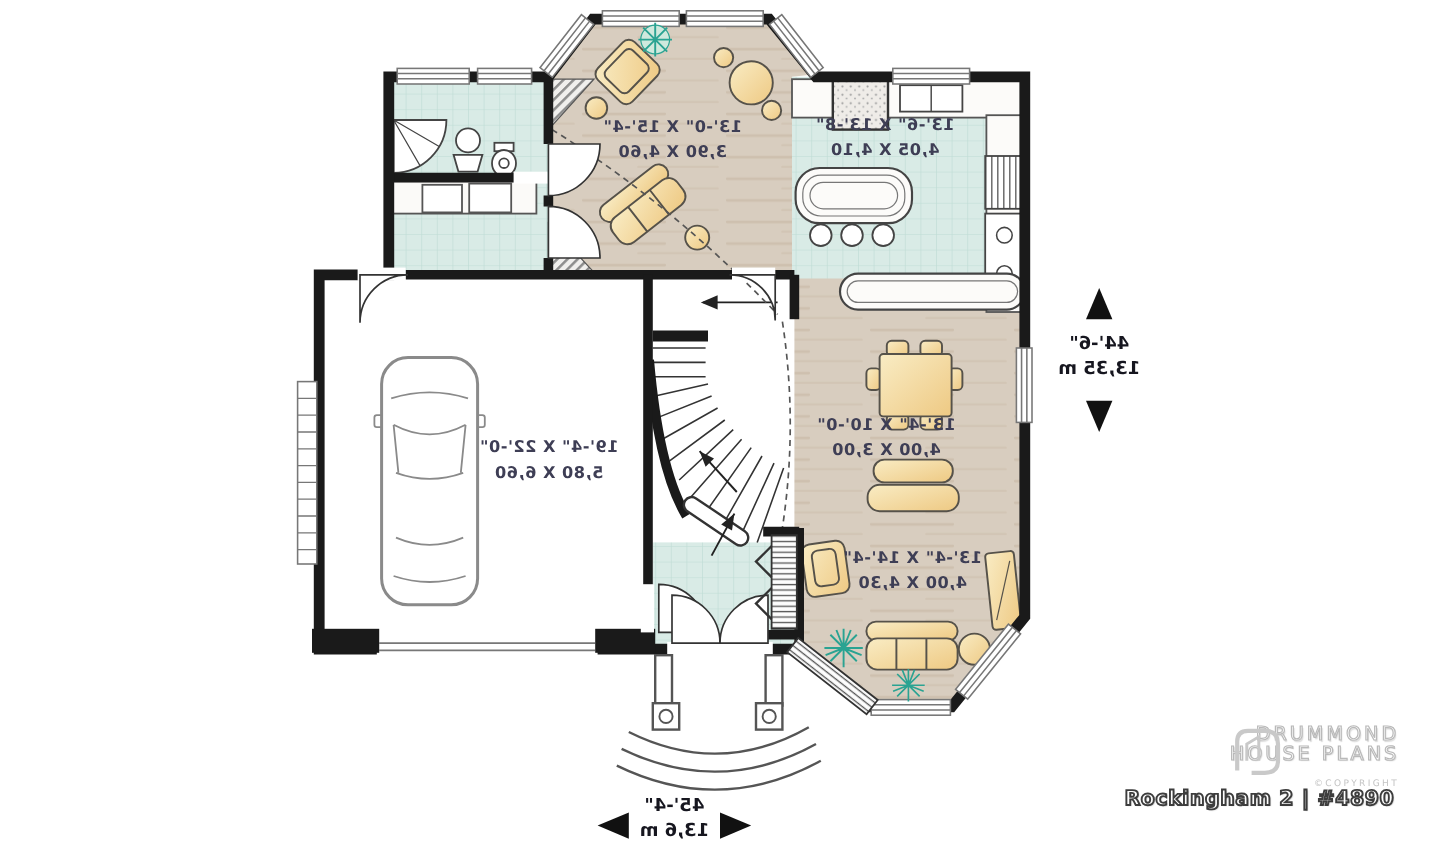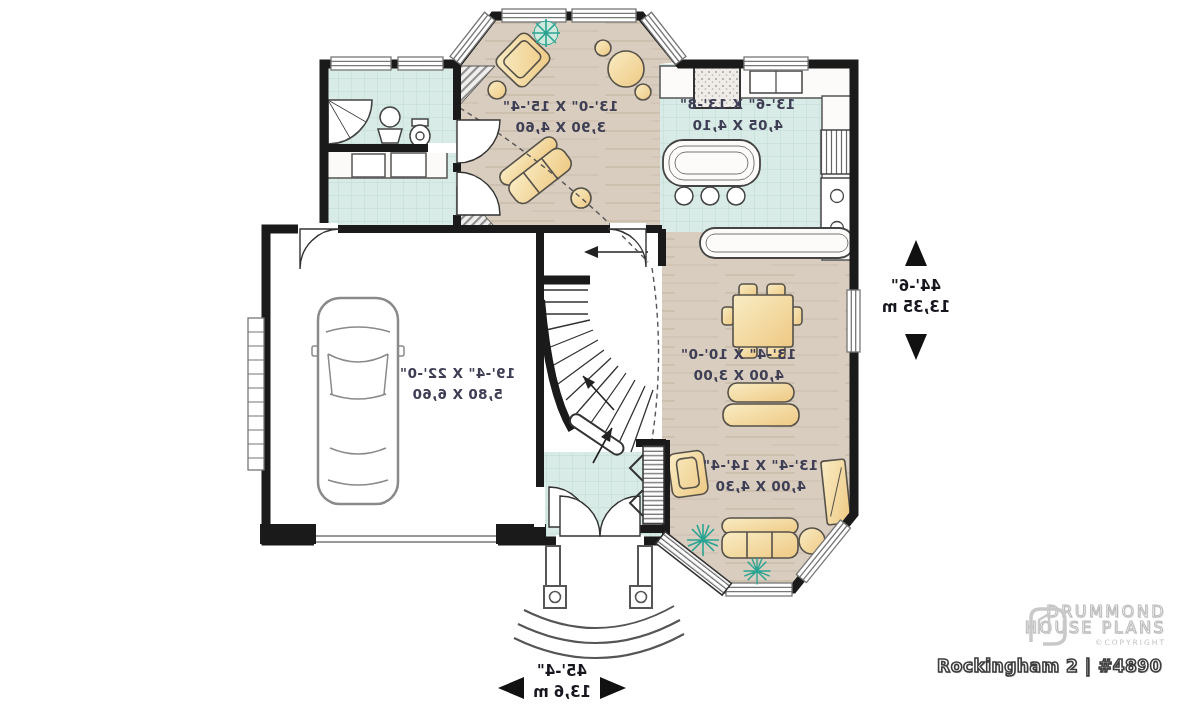--- a/index.html
+++ b/index.html
@@ -8,21 +8,21 @@
   svg{position:absolute;left:0;top:0;}
   .room-label{position:absolute;transform:scaleX(-1);text-align:center;font-weight:bold;
               font-size:13.5px;color:#3e3e55;line-height:1.55;letter-spacing:.4px;white-space:nowrap;}
   .dim-label{position:absolute;transform:scaleX(-1);text-align:center;font-weight:bold;
              font-size:15px;color:#16161f;line-height:1.4;white-space:nowrap;}
   .logo{position:absolute;right:34px;top:604px;display:flex;align-items:flex-start;gap:8px;}
   .logo-text{text-align:right;font-weight:normal;color:#ffffff;
              -webkit-text-stroke:1px #b9b9b9;text-shadow:1px 1px 1px #d8d8d8;
              font-size:16px;line-height:1.02;letter-spacing:2.5px;}
   .logo-copy{font-size:7.5px;color:#c4c4c4;-webkit-text-stroke:0;text-shadow:none;
-             letter-spacing:2px;margin-top:2px;}
+             letter-spacing:2px;margin-top:12px;}
   .plan-title{position:absolute;right:38px;top:656px;font-size:17px;font-weight:bold;
               color:#ffffff;-webkit-text-stroke:1.6px #3d3d3d;text-shadow:1px 1px 1px #bbb;
               letter-spacing:.5px;white-space:nowrap;}
 </style>
 </head>
 <body>
 
 <div class="stage">
 
 <svg width="1200" height="711" viewBox="0 0 1200 711">

